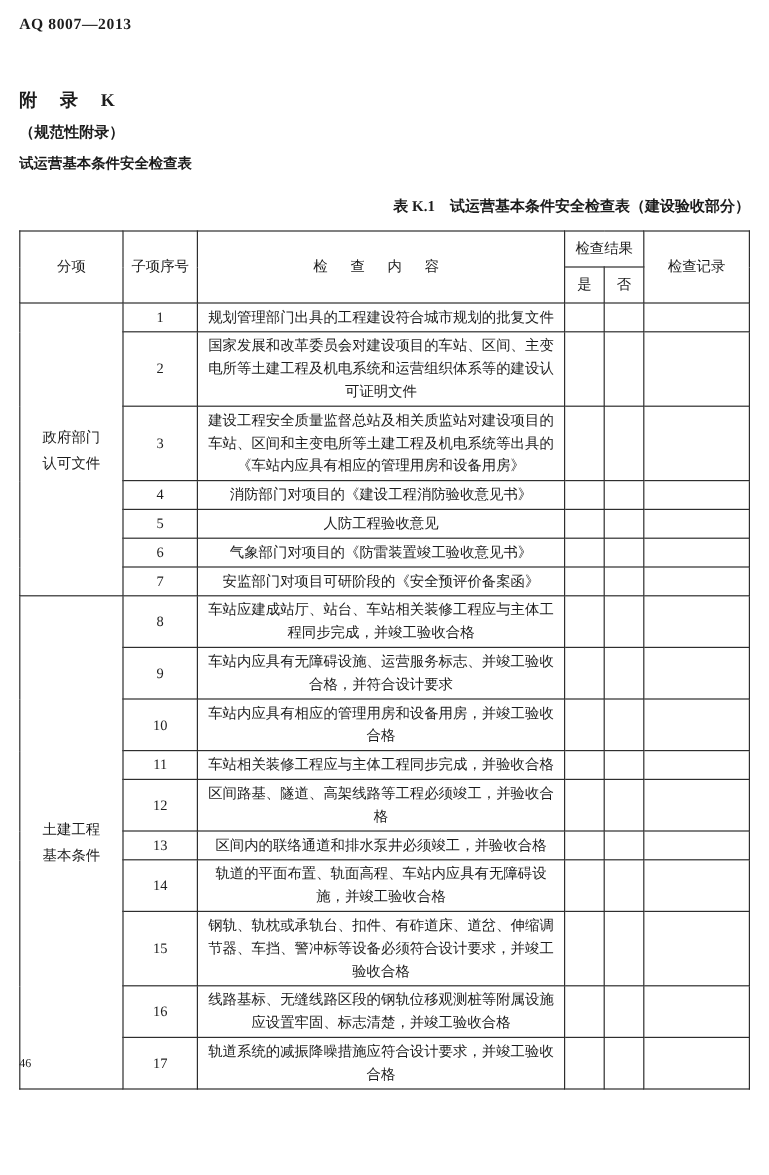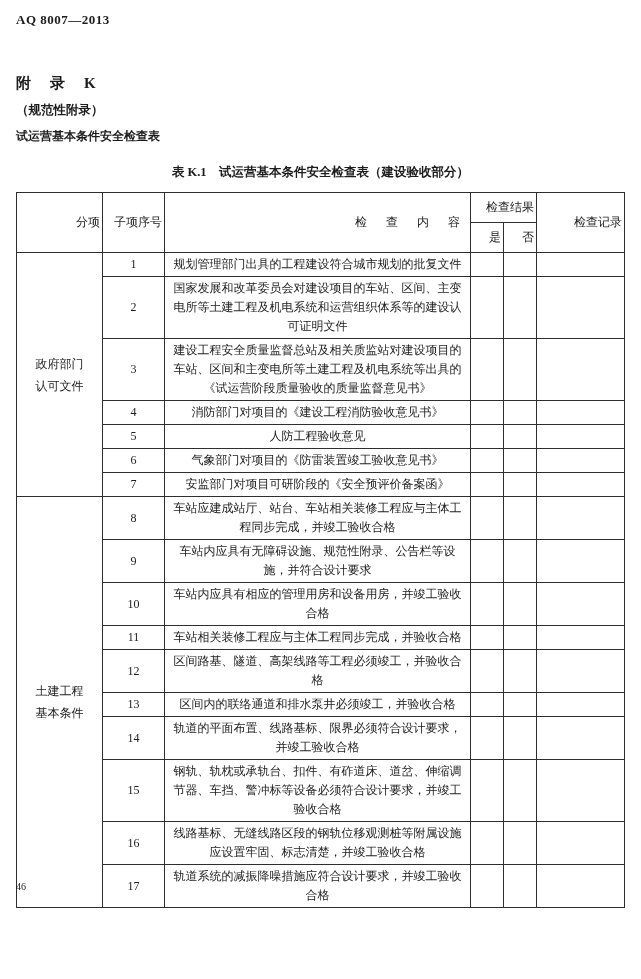--- a/index.html
+++ b/index.html
@@ -24,41 +24,41 @@
   .title-3 { font-size: 12px; font-weight: bold; margin-top: 9px; }
   .intro {
     font-size: 12.5px;
     line-height: 1.75;
     text-indent: 2em;
     margin-top: 13px;
     text-align: justify;
     padding: 0 4px;
   }
   .caption {
-    text-align: center;
+    text-align: right;
     font-weight: bold;
     font-size: 12.5px;
     margin-top: 19px;
   }
   table.checklist {
     width: 100%;
     border-collapse: collapse;
     table-layout: fixed;
     margin-top: 11px;
   }
   table.checklist th, table.checklist td {
     border: 1px solid #2e2e2e;
     font-size: 12px;
     line-height: 19px;
     padding: 2px 5px;
     vertical-align: middle;
     word-break: break-all;
   }
   table.checklist th {
-    text-align: right;
+    text-align: center;
     font-weight: normal;
     padding: 5px 2px;
   }
   th.content-h { letter-spacing: 8px; }
   td.cat { text-align: center; }
   .cat-inner {
     display: inline-block;
     width: 50px;
     text-align: center;
     line-height: 22px;
@@ -124,21 +124,21 @@
       </tr>
       <tr>
         <td class="no">2</td>
         <td class="content">国家发展和改革委员会对建设项目的车站、区间、主变电所等土建工程及机电系统和运营组织体系等的建设认可证明文件</td>
         <td class="res"></td>
         <td class="res"></td>
         <td class="rec"></td>
       </tr>
       <tr>
         <td class="no">3</td>
-        <td class="content">建设工程安全质量监督总站及相关质监站对建设项目的车站、区间和主变电所等土建工程及机电系统等出具的《试运营阶段质量验收的质量监督意见书》</td>
+        <td class="content">建设工程安全质量监督总站及相关质监站对建设项目的车站、区间和主变电所等土建工程及机电系统等出具的《车站内应具有相应的管理用房和设备用房》</td>
         <td class="res"></td>
         <td class="res"></td>
         <td class="rec"></td>
       </tr>
       <tr>
         <td class="no">4</td>
         <td class="content">消防部门对项目的《建设工程消防验收意见书》</td>
         <td class="res"></td>
         <td class="res"></td>
         <td class="rec"></td>
@@ -168,21 +168,21 @@
       <tr>
         <td class="cat" rowspan="10"><span class="cat-inner">土建工程基本条件</span></td>
         <td class="no">8</td>
         <td class="content">车站应建成站厅、站台、车站相关装修工程应与主体工程同步完成，并竣工验收合格</td>
         <td class="res"></td>
         <td class="res"></td>
         <td class="rec"></td>
       </tr>
       <tr>
         <td class="no">9</td>
-        <td class="content">车站内应具有无障碍设施、规范性附录、公告栏等设施，并符合设计要求</td>
+        <td class="content">车站内应具有无障碍设施、运营服务标志、并竣工验收合格，并符合设计要求</td>
         <td class="res"></td>
         <td class="res"></td>
         <td class="rec"></td>
       </tr>
       <tr>
         <td class="no">10</td>
         <td class="content">车站内应具有相应的管理用房和设备用房，并竣工验收合格</td>
         <td class="res"></td>
         <td class="res"></td>
         <td class="rec"></td>
@@ -203,21 +203,21 @@
       </tr>
       <tr>
         <td class="no">13</td>
         <td class="content">区间内的联络通道和排水泵井必须竣工，并验收合格</td>
         <td class="res"></td>
         <td class="res"></td>
         <td class="rec"></td>
       </tr>
       <tr>
         <td class="no">14</td>
-        <td class="content">轨道的平面布置、线路基标、限界必须符合设计要求，并竣工验收合格</td>
+        <td class="content">轨道的平面布置、轨面高程、车站内应具有无障碍设施，并竣工验收合格</td>
         <td class="res"></td>
         <td class="res"></td>
         <td class="rec"></td>
       </tr>
       <tr>
         <td class="no">15</td>
         <td class="content">钢轨、轨枕或承轨台、扣件、有砟道床、道岔、伸缩调节器、车挡、警冲标等设备必须符合设计要求，并竣工验收合格</td>
         <td class="res"></td>
         <td class="res"></td>
         <td class="rec"></td>

